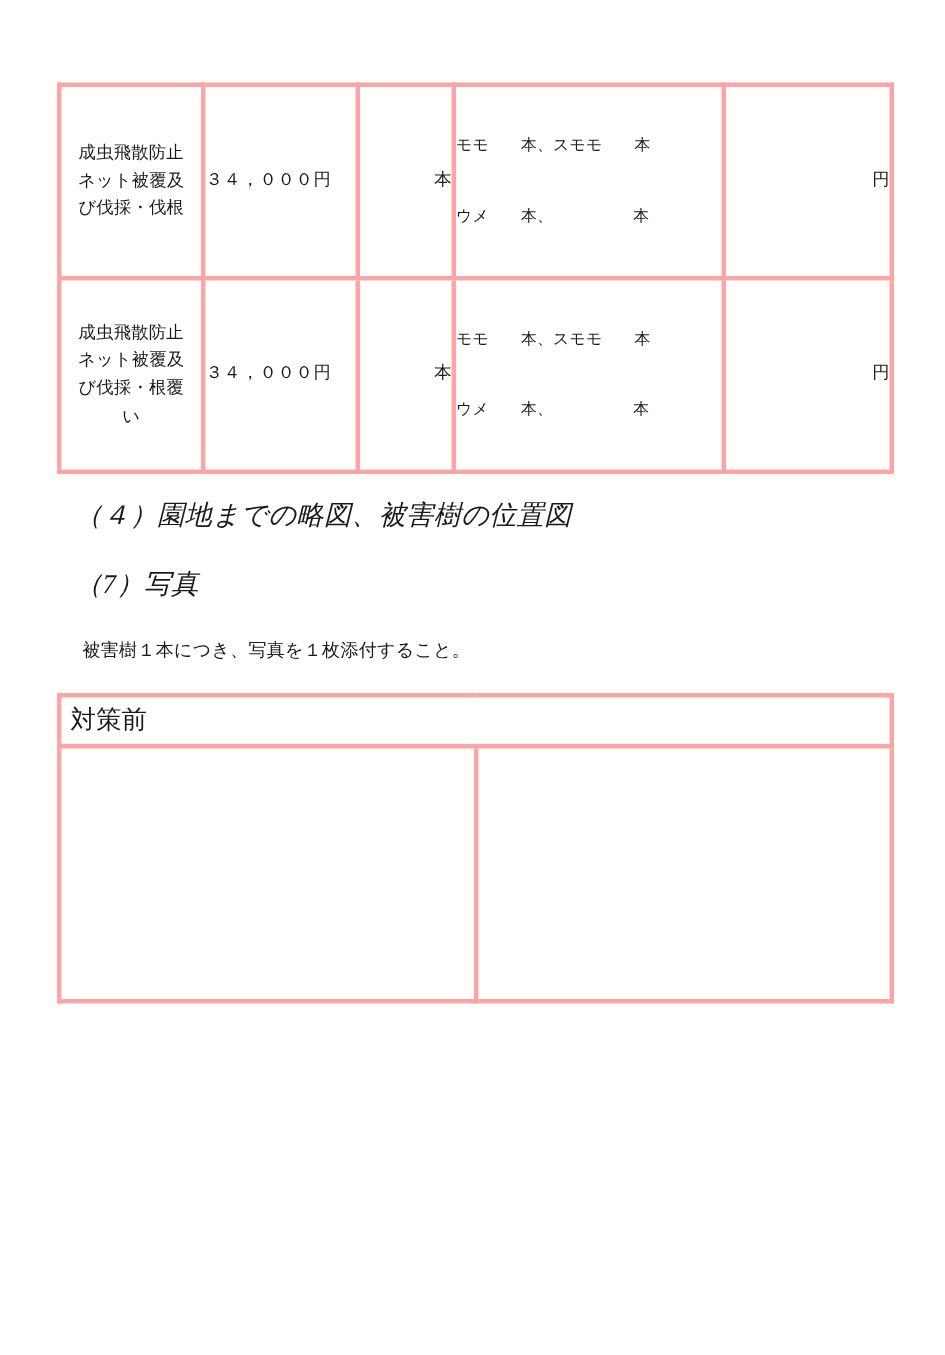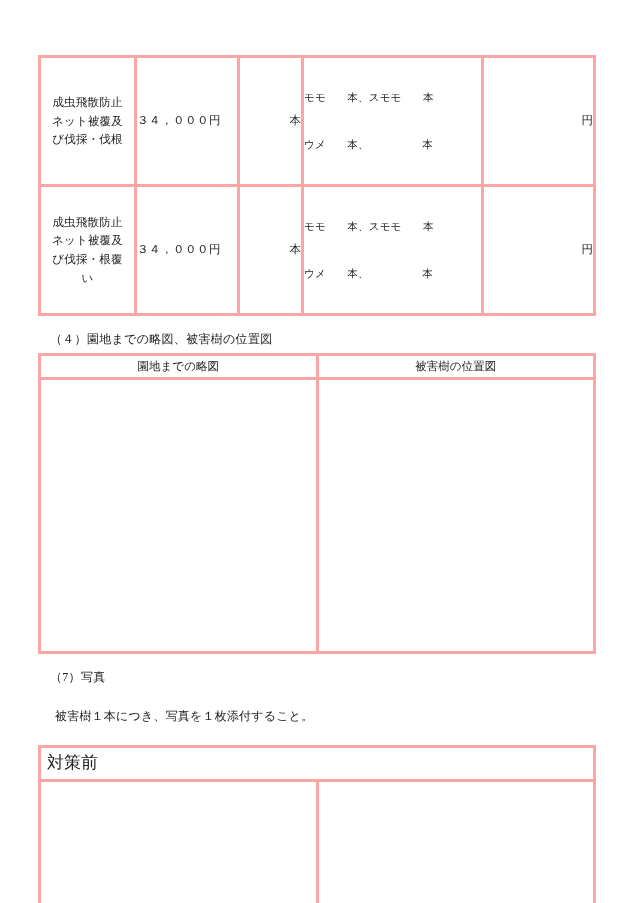--- a/index.html
+++ b/index.html
@@ -100,25 +100,26 @@
   }
   .total-strip .t-yen {
     position: absolute;
     right: 12px;
     top: 50%;
     transform: translateY(-50%);
   }
 
   
   .section-heading {
-    font-size: 12px;
+    font-size: 18px;
     margin: 0;
     padding: 14px 0 5px 12px;
     line-height: 1.5;
     letter-spacing: 0.3px;
+    font-style: italic;
   }
   .section-note {
     font-size: 12px;
     margin: 16px;
     padding: 0 0 4px 1px;
     line-height: 1.5;
     letter-spacing: 0.2px;
   }
 
   
@@ -188,38 +189,20 @@
           <div>ウメ　　本、　　　　　本</div>
         </td>
         <td class="cell-yen">円</td>
       </tr>
 
     </tbody>
   </table>
 
   <p class="section-heading">（４）園地までの略図、被害樹の位置図</p>
 
-  <table class="form-table map-table">
-    <colgroup>
-      <col class="map-col">
-      <col class="map-col">
-    </colgroup>
-    <thead>
-      <tr>
-        <th>園地までの略図</th>
-        <th>被害樹の位置図</th>
-      </tr>
-    </thead>
-    <tbody>
-      <tr class="map-body">
-        <td></td>
-        <td></td>
-      </tr>
-    </tbody>
-  </table>
 
   <p class="section-heading">（7）写真</p>
   <p class="section-note">被害樹１本につき、写真を１枚添付すること。</p>
 
   <table class="form-table photo-table">
     <colgroup>
       <col class="photo-col">
       <col class="photo-col">
     </colgroup>
     <tbody>

